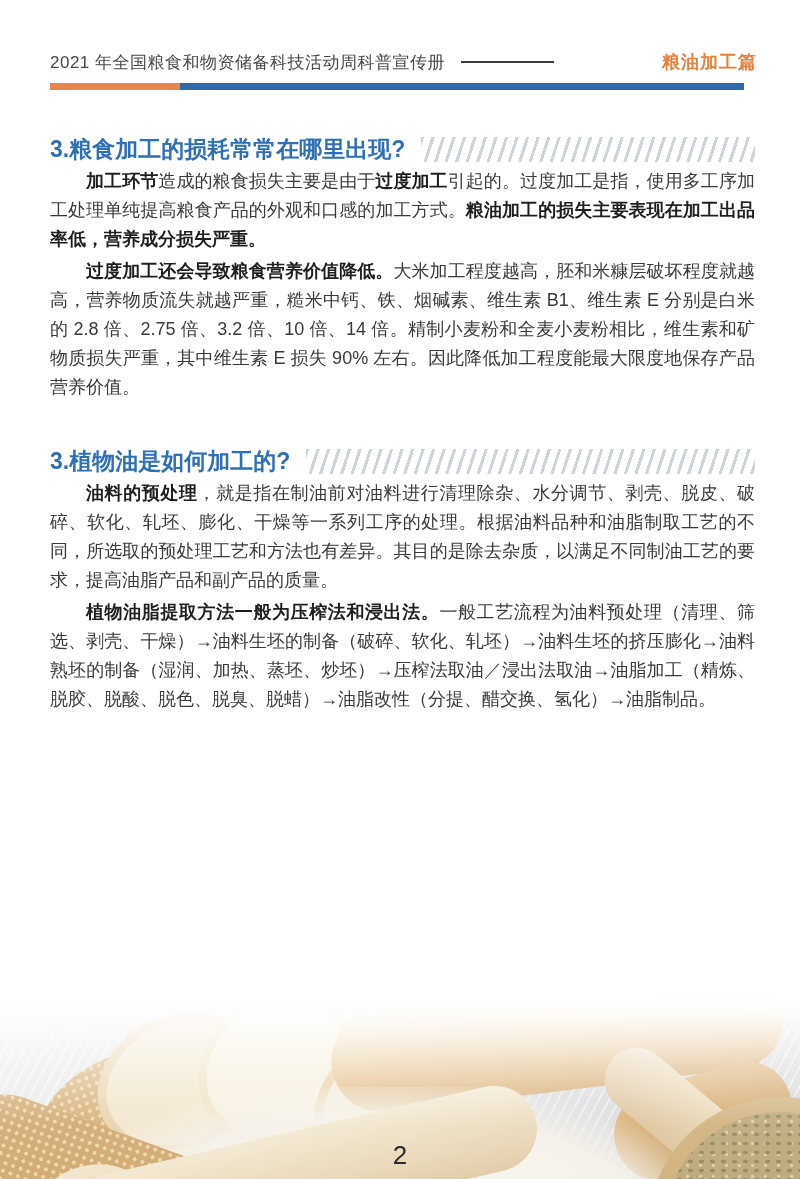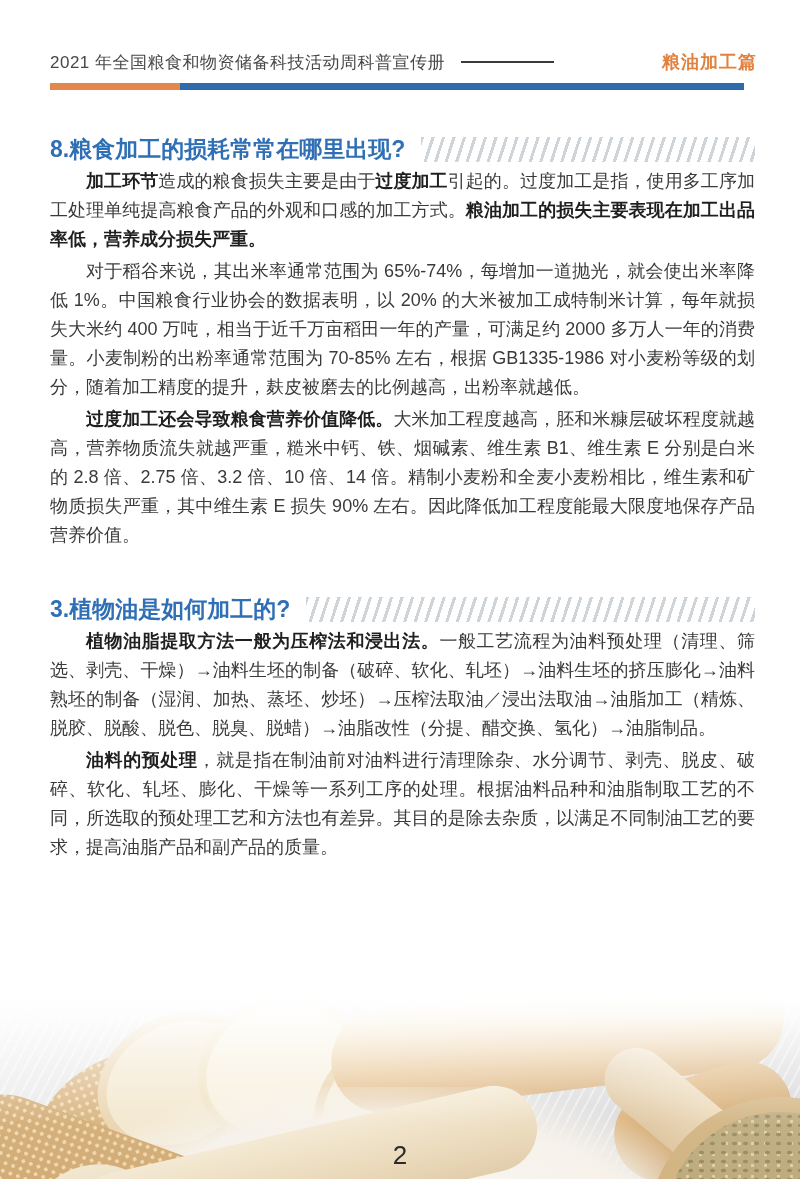--- a/index.html
+++ b/index.html
@@ -152,33 +152,32 @@
     <span class="header-divider"></span>
     <span class="header-spacer"></span>
     <span class="header-tag">粮油加工篇</span>
   </div>
   <div class="header-bar">
     <span class="seg-orange"></span>
     <span class="seg-blue"></span>
   </div>
 
   <div class="section-heading">
-    <span>8.粮食加工的损耗常常在哪里出现?</span>
+    <span>3.粮食加工的损耗常常在哪里出现?</span>
     <span class="slashes"></span>
   </div>
   <p class="para first"><strong>加工环节</strong><span>造成的粮食损失主要是由于</span><strong>过度加工</strong><span>引起的。过度加工是指，使用多工序加工处理单纯提高粮食产品的外观和口感的加工方式。</span><strong>粮油加工的损失主要表现在加工出品率低，营养成分损失严重。</strong></p>
-  <p class="para"><span>对于稻谷来说，其出米率通常范围为 65%-74%，每增加一道抛光，就会使出米率降低 1%。中国粮食行业协会的数据表明，以 20% 的大米被加工成特制米计算，每年就损失大米约 400 万吨，相当于近千万亩稻田一年的产量，可满足约 2000 多万人一年的消费量。小麦制粉的出粉率通常范围为 70-85% 左右，根据 GB1335-1986 对小麦粉等级的划分，随着加工精度的提升，麸皮被磨去的比例越高，出粉率就越低。</span></p>
   <p class="para"><strong>过度加工还会导致粮食营养价值降低。</strong><span>大米加工程度越高，胚和米糠层破坏程度就越高，营养物质流失就越严重，糙米中钙、铁、烟碱素、维生素 B1、维生素 E 分别是白米的 2.8 倍、2.75 倍、3.2 倍、10 倍、14 倍。精制小麦粉和全麦小麦粉相比，维生素和矿物质损失严重，其中维生素 E 损失 90% 左右。因此降低加工程度能最大限度地保存产品营养价值。</span></p>
 
   <div class="section-heading second">
     <span>3.植物油是如何加工的?</span>
     <span class="slashes"></span>
   </div>
+  <p class="para"><strong>油料的预处理</strong><span>，就是指在制油前对油料进行清理除杂、水分调节、剥壳、脱皮、破碎、软化、轧坯、膨化、干燥等一系列工序的处理。根据油料品种和油脂制取工艺的不同，所选取的预处理工艺和方法也有差异。其目的是除去杂质，以满足不同制油工艺的要求，提高油脂产品和副产品的质量。</span></p>
   <p class="para"><strong>植物油脂提取方法一般为压榨法和浸出法。</strong><span>一般工艺流程为油料预处理（清理、筛选、剥壳、干燥）→油料生坯的制备（破碎、软化、轧坯）→油料生坯的挤压膨化→油料熟坯的制备（湿润、加热、蒸坯、炒坯）→压榨法取油／浸出法取油→油脂加工（精炼、脱胶、脱酸、脱色、脱臭、脱蜡）→油脂改性（分提、醋交换、氢化）→油脂制品。</span></p>
-  <p class="para"><strong>油料的预处理</strong><span>，就是指在制油前对油料进行清理除杂、水分调节、剥壳、脱皮、破碎、软化、轧坯、膨化、干燥等一系列工序的处理。根据油料品种和油脂制取工艺的不同，所选取的预处理工艺和方法也有差异。其目的是除去杂质，以满足不同制油工艺的要求，提高油脂产品和副产品的质量。</span></p>
 
   <div class="photo">
     <span class="ph-base"></span>
     <span class="ph-texture"></span>
     <span class="ph-sesame-bun"></span>
     <span class="ph-slice s1"></span>
     <span class="ph-slice s2"></span>
     <span class="ph-slice s3"></span>
     <span class="ph-baguette"></span>
     <span class="ph-loaf-right"></span>

